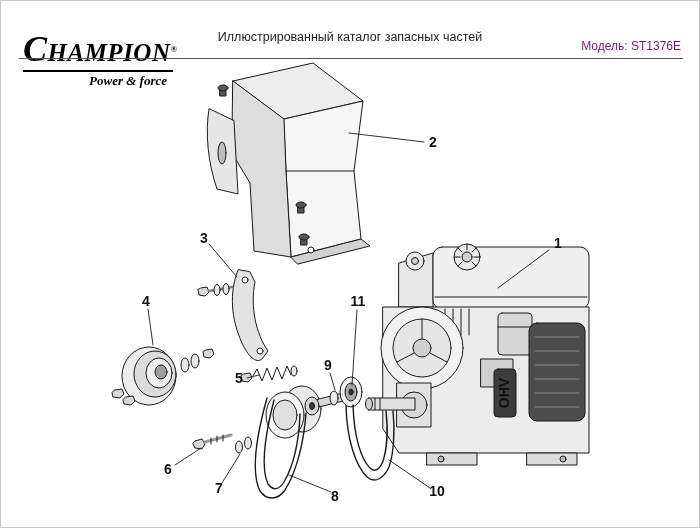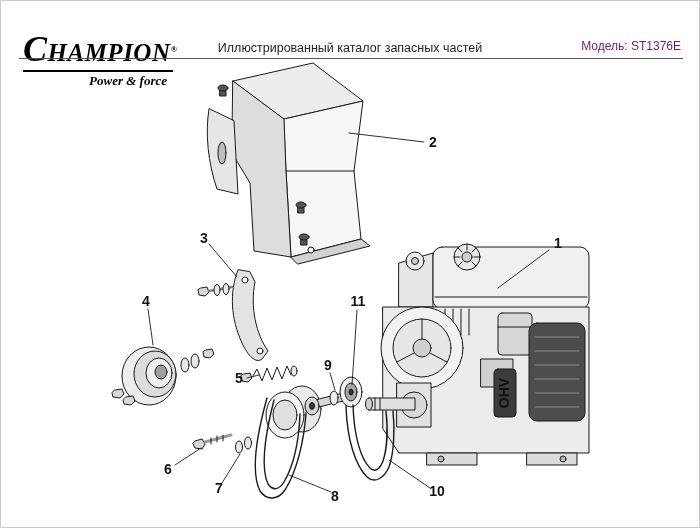--- a/index.html
+++ b/index.html
@@ -15,21 +15,21 @@
     font-size:25px; letter-spacing:0.5px; line-height:1.05; white-space:nowrap;
   }
   .logo-top::first-letter { font-size:36px; }
   .logo-top sup { font-size:9px; font-style:normal; vertical-align:super; }
   .logo-rule { height:2px; background:#000; margin-top:1px; }
   .logo-tag {
     font-family:"Liberation Serif", serif; font-style:italic; font-weight:bold;
     font-size:13px; text-align:right; padding-right:6px; margin-top:1px;
   }
   .doc-title {
-    position:absolute; left:0; right:0; top:40px; text-align:center;
+    position:absolute; left:0; right:0; top:29px; text-align:center;
     font-size:12.5px; color:#222;
   }
   .model-label {
     position:absolute; right:18px; top:38px; font-size:12px; color:#701a75;
   }
   .header-rule {
     position:absolute; top:57px; left:18px; width:664px; height:1px; background:#555;
   }
   
   .diagram { position:absolute; left:0; top:0; width:700px; height:528px; }

